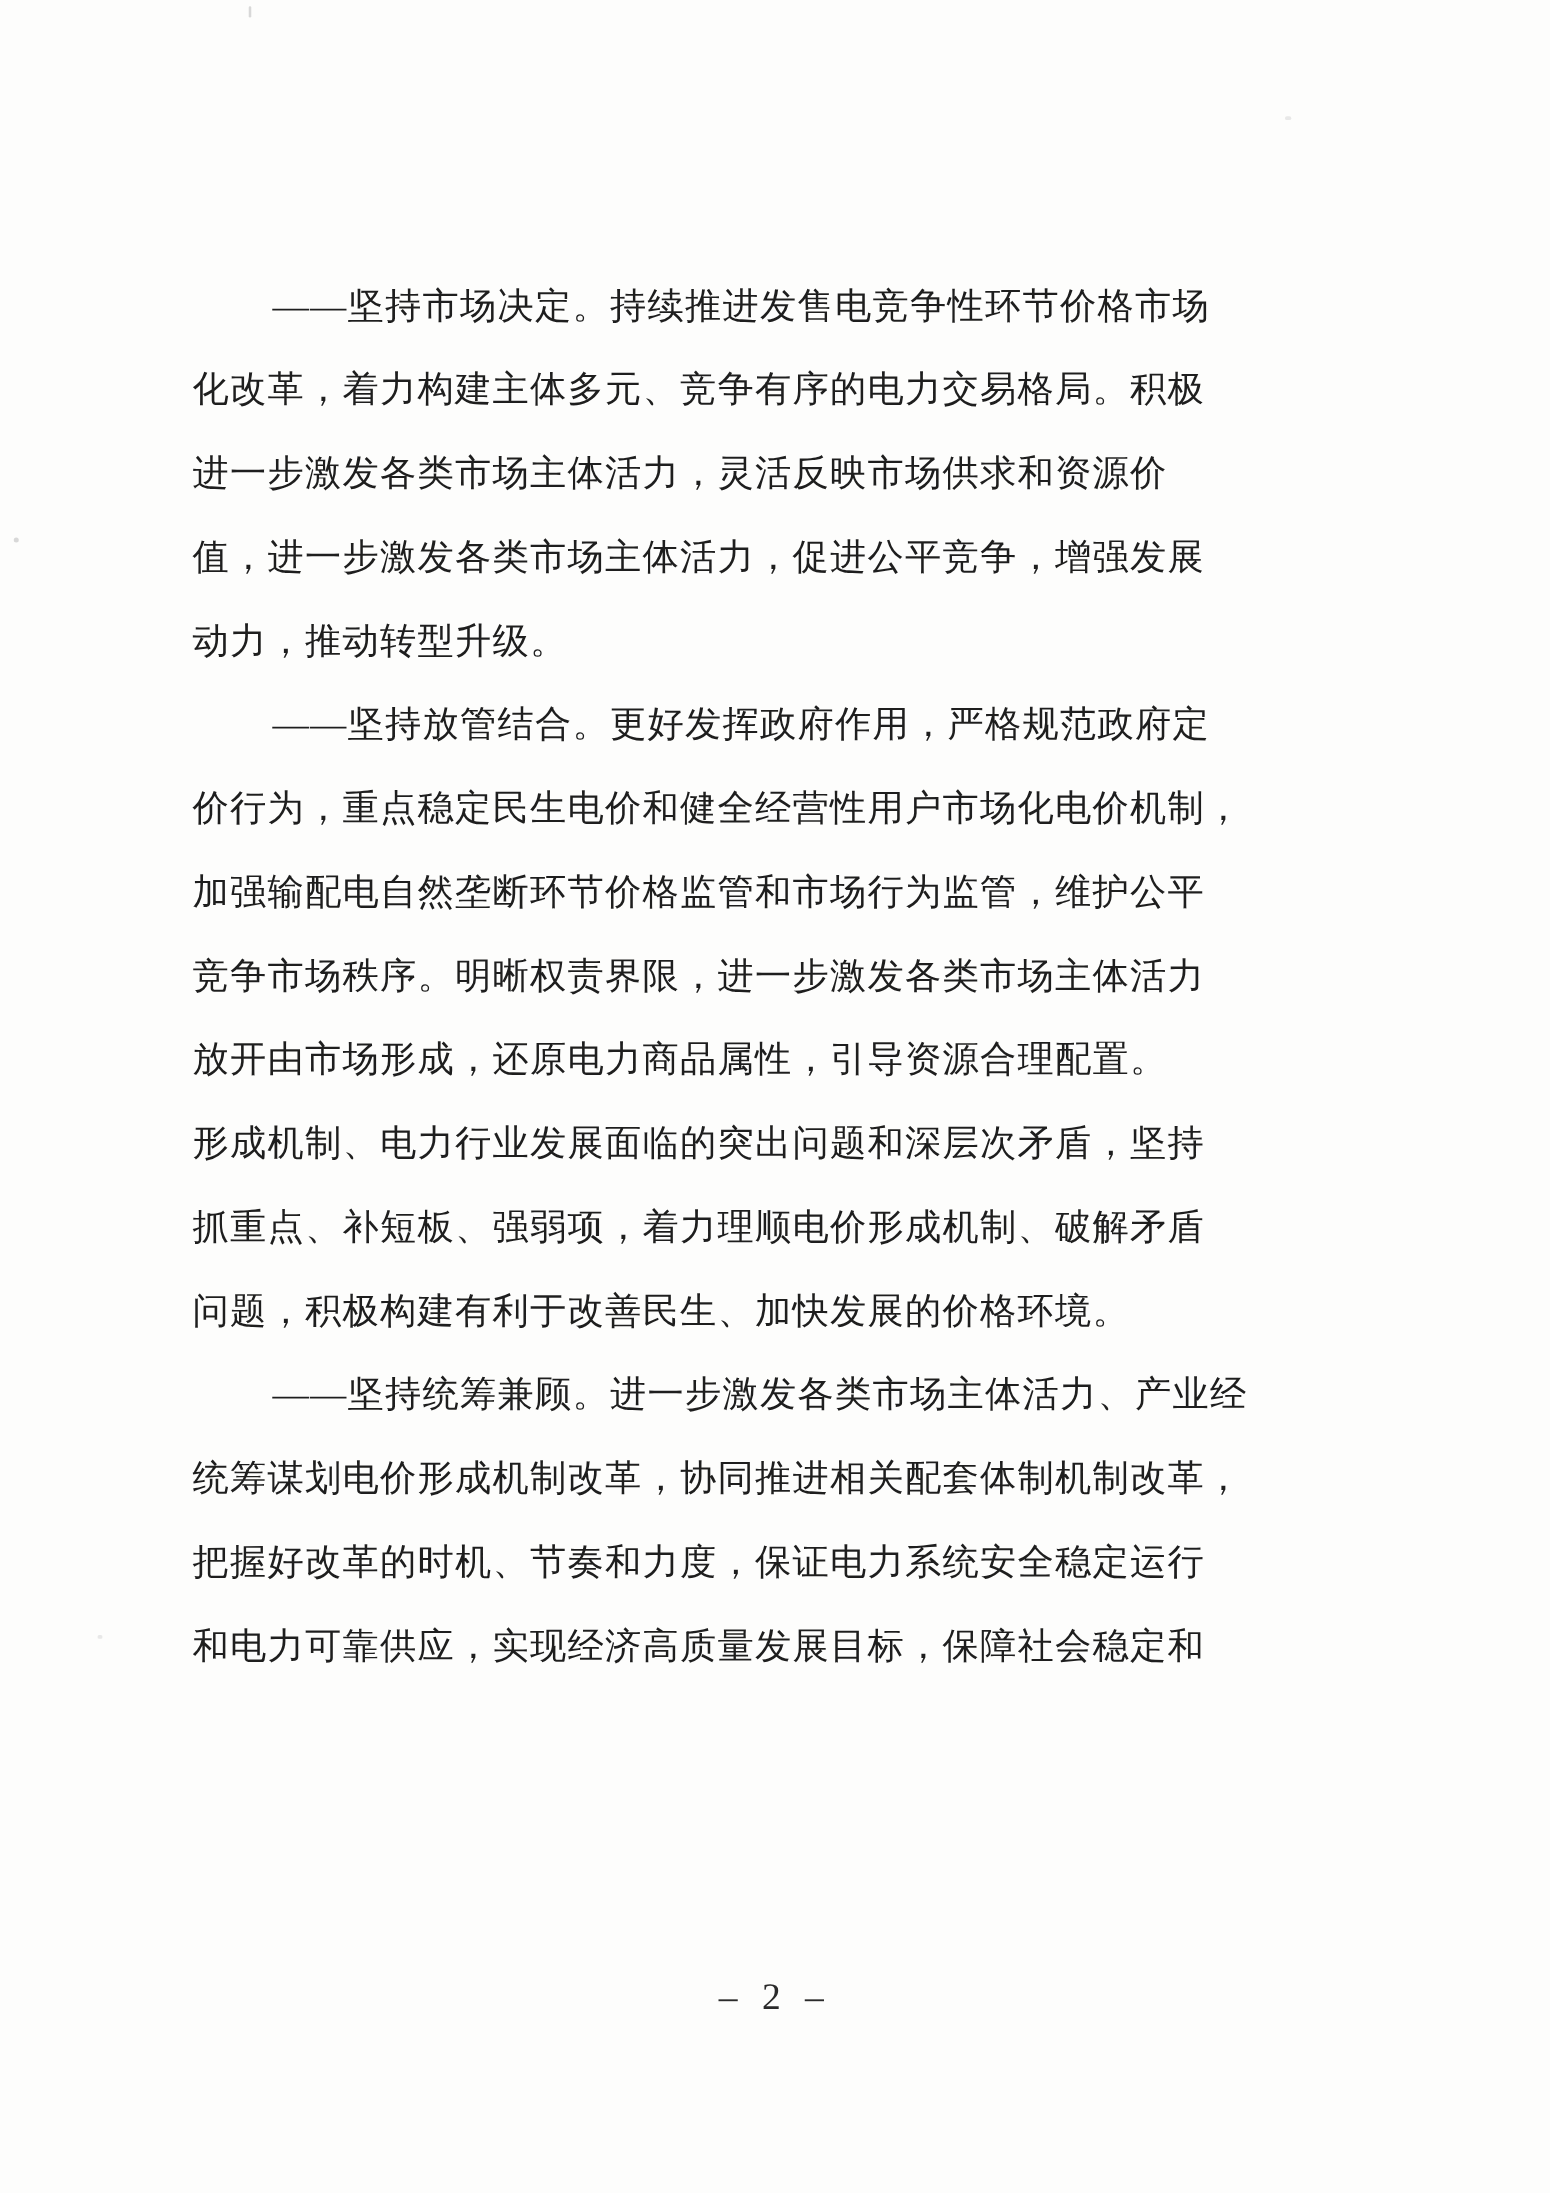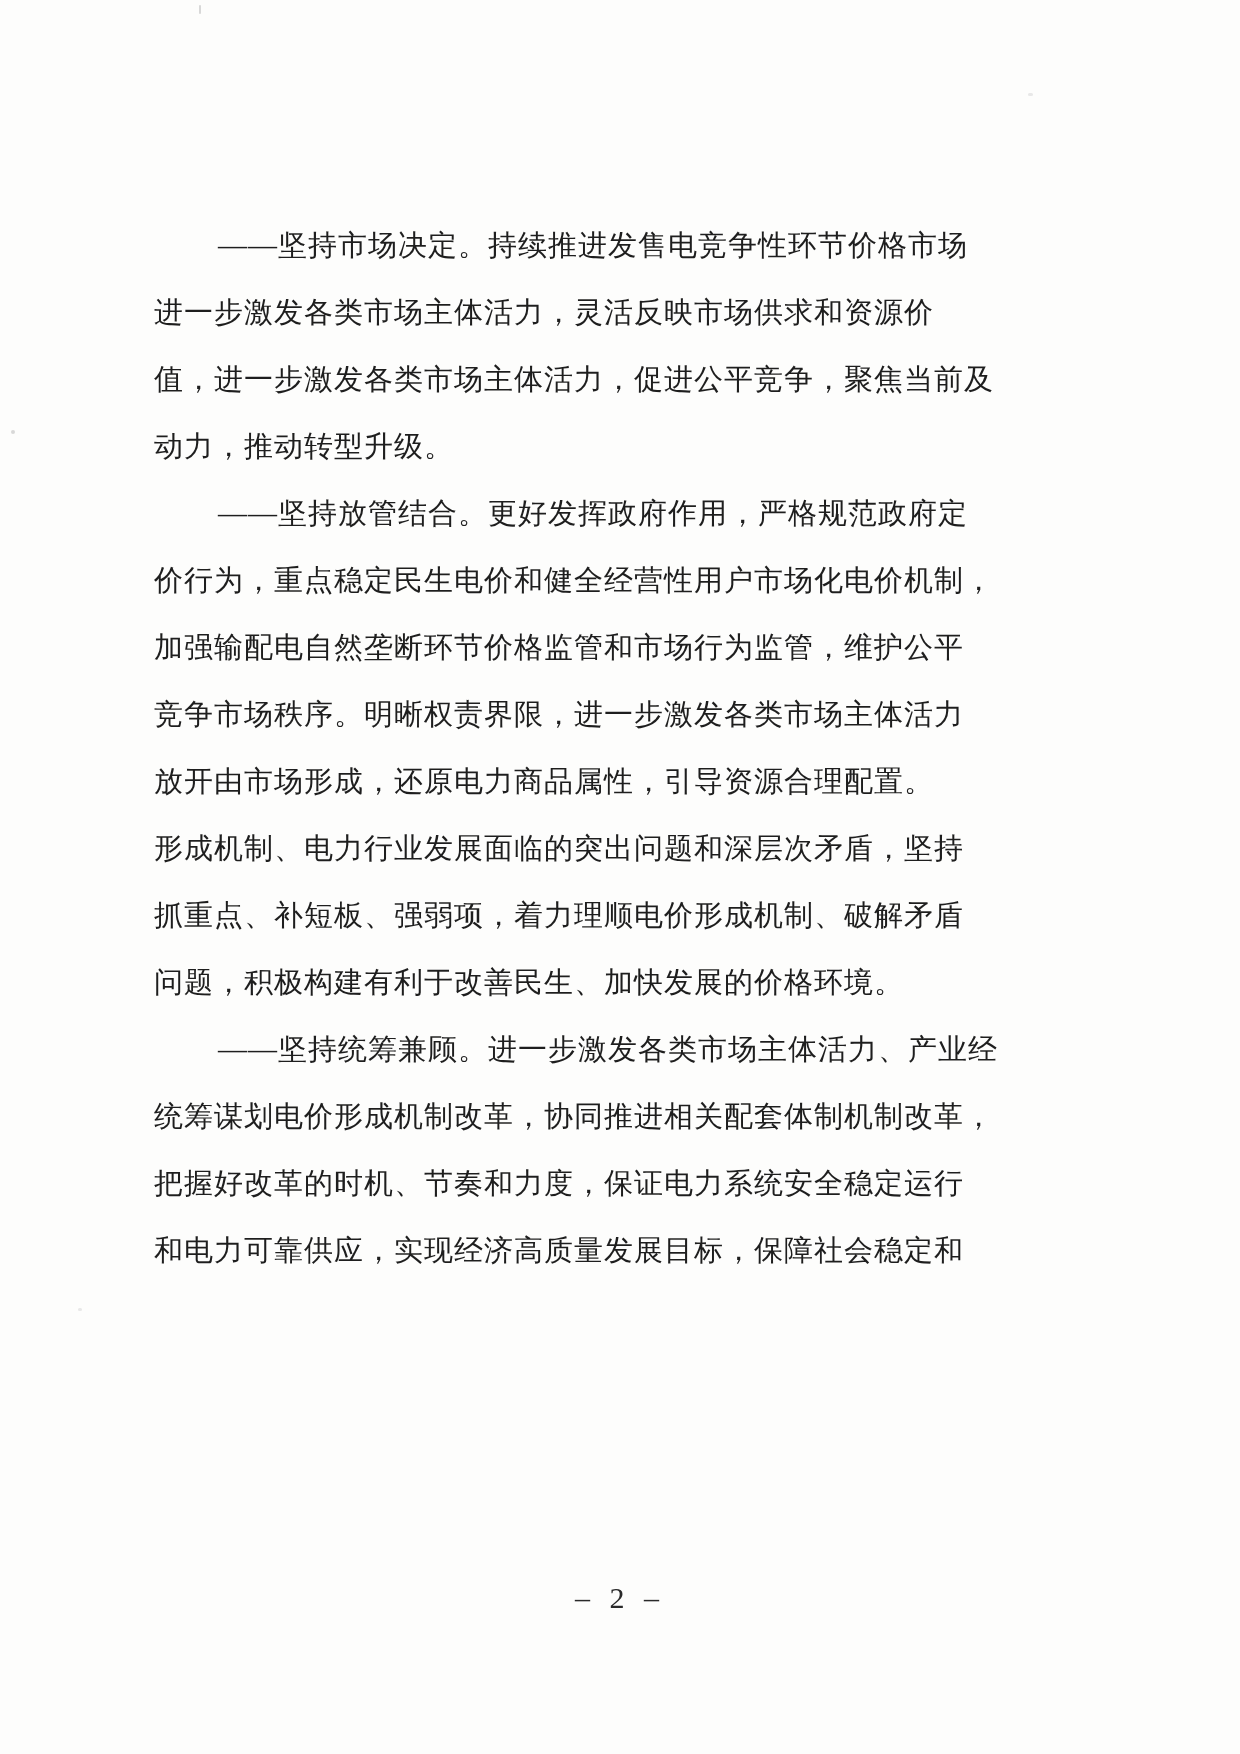--- a/index.html
+++ b/index.html
@@ -62,22 +62,23 @@
 </style>
 </head>
 <body>
 
 <div class="page">
 
   <div class="text-block">
 
     <div class="para">
       <div class="line first">——坚持市场决定。持续推进发售电竞争性环节价格市场</div>
+      <div class="line">化改革，着力构建主体多元、竞争有序的电力交易格局。积极</div>
       <div class="line">进一步激发各类市场主体活力，灵活反映市场供求和资源价</div>
-      <div class="line">值，进一步激发各类市场主体活力，促进公平竞争，聚焦当前及</div>
+      <div class="line">值，进一步激发各类市场主体活力，促进公平竞争，增强发展</div>
       <div class="line">动力，推动转型升级。</div>
     </div>
 
     <div class="para">
       <div class="line first">——坚持放管结合。更好发挥政府作用，严格规范政府定</div>
       <div class="line">价行为，重点稳定民生电价和健全经营性用户市场化电价机制，</div>
       <div class="line">加强输配电自然垄断环节价格监管和市场行为监管，维护公平</div>
       <div class="line">竞争市场秩序。明晰权责界限，进一步激发各类市场主体活力</div>
       <div class="line">放开由市场形成，还原电力商品属性，引导资源合理配置。</div>
     </div>

